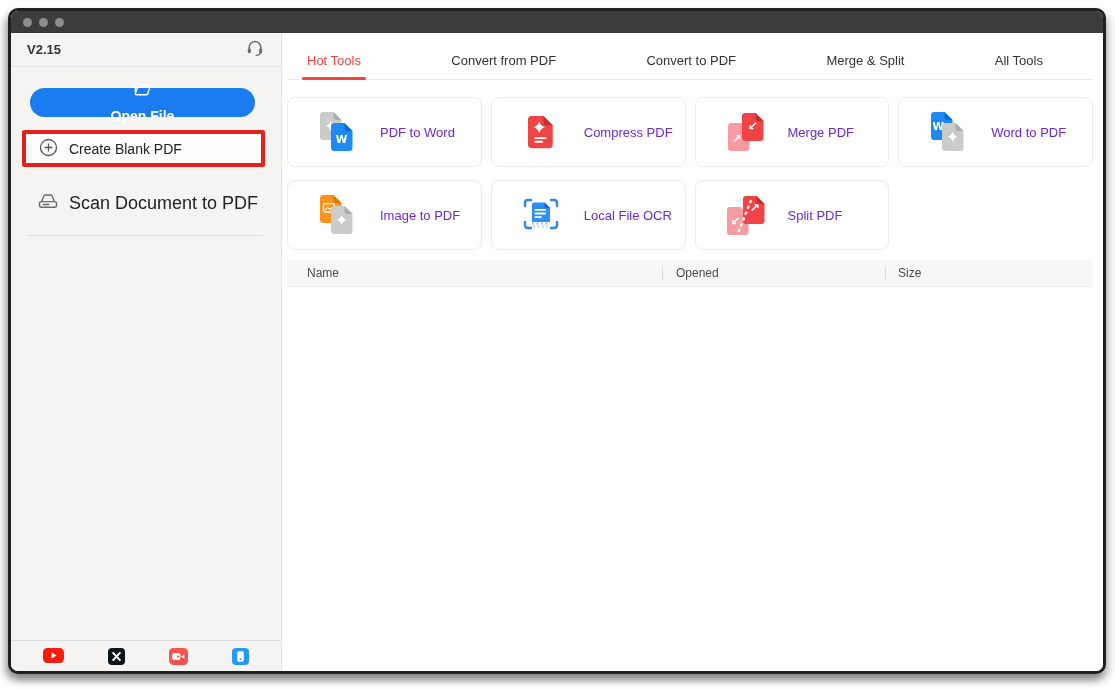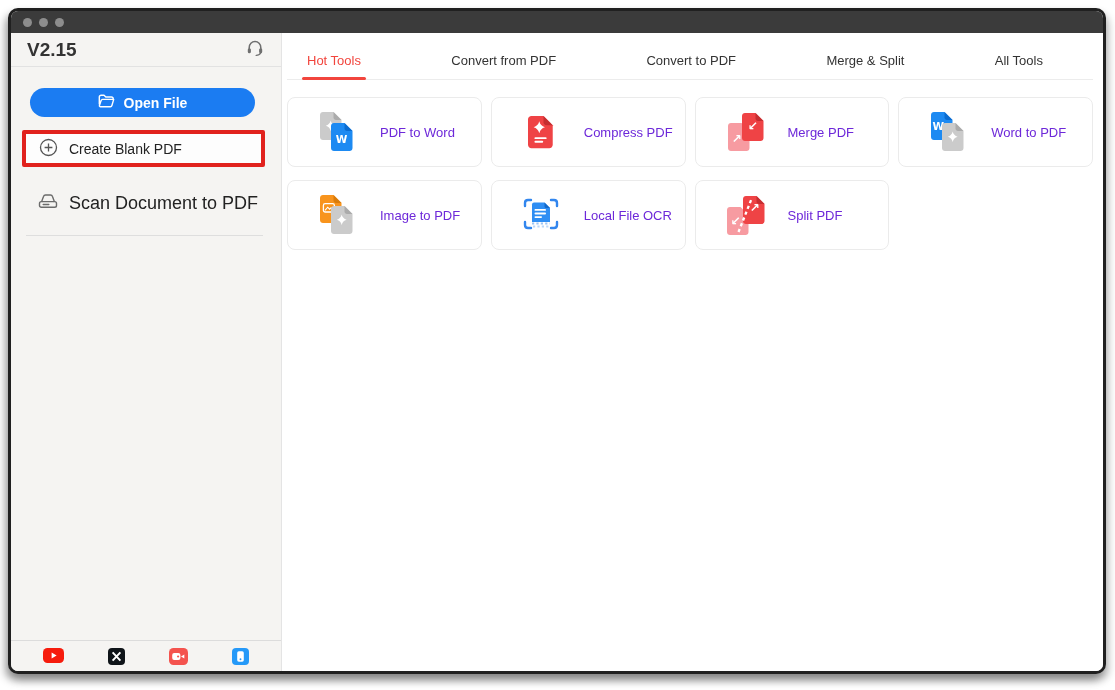--- a/index.html
+++ b/index.html
@@ -10,26 +10,26 @@
     border:3px solid #202020; border-radius:10px; overflow:hidden; background:#fff;
     box-shadow:-3px 6px 9px rgba(0,0,0,.35), 3px 6px 9px rgba(0,0,0,.22);
   }
   .titlebar { height:22px; background:#3b3b3b; display:flex; align-items:center; gap:7px; padding-left:12px; }
   .dot { width:9px; height:9px; border-radius:50%; background:#8d8d8d; }
   .app-body { display:flex; height:calc(100% - 22px); }
 
   
   .sidebar { width:271px; flex:none; background:#f5f4f2; border-right:1px solid #e4e4e4; display:flex; flex-direction:column; }
   .side-head { height:34px; display:flex; align-items:center; justify-content:space-between; padding:0 16px; border-bottom:1px solid #e2e2e2; }
-  .version { font-size:19px; font-weight:bold; color:#333; }
+  .version { font-size:13px; font-weight:bold; color:#333; }
   .support-btn { background:none; border:none; cursor:pointer; display:flex; }
   .open-file-btn {
     margin:21px 26px 0 19px; height:29px; border-radius:15px; background:#1b7cf2; color:#fff;
     display:flex; align-items:center; justify-content:center; gap:9px;
-    font-size:14px; font-weight:bold; border:none; cursor:pointer; font-family:inherit;
+    font-size:14px; font-weight:bold; border:none; cursor:pointer; font-family:inherit;flex-direction:column;
   }
   .annotation-box { margin:13px 16px 0 11px; border:4px solid #e1221d; border-radius:2px; background:#fdfdfd; }
   .create-row { height:29px; display:flex; align-items:center; gap:11px; padding-left:13px; font-size:14px; color:#222; cursor:pointer; background:transparent; border:none; width:100%; font-family:inherit; }
   .scan-row { margin-top:26px; display:flex; align-items:center; gap:11px; padding-left:27px; font-size:18px; color:#222; cursor:pointer; background:none; border:none; font-family:inherit; }
   .side-divider { height:1px; background:#dedede; margin:21px 18px 0 15px; }
   .side-spacer { flex:1; }
   .side-footer { border-top:1px solid #dcdcdc; height:31px; display:flex; align-items:center; justify-content:space-between; padding:0 32px; }
   .social-btn { background:none; border:none; cursor:pointer; display:flex; }
 
   
@@ -284,17 +284,22 @@
                 </g>
                 <line x1="16.5" y1="40" x2="29.5" y2="7" stroke="#fff" stroke-width="2.3" stroke-dasharray="3.2 3"></line>
               </svg>
             </span>
             <span class="tool-label">Split PDF</span>
           </div>
 
         </div>
 
 
+        <div class="table-head">
+          <span class="col-name">Name</span>
+          <span class="col-opened">Opened</span>
+          <span class="col-size">Size</span>
+        </div>
 
       </div>
     </div>
   </div>
 </div>
 
 </body></html>

